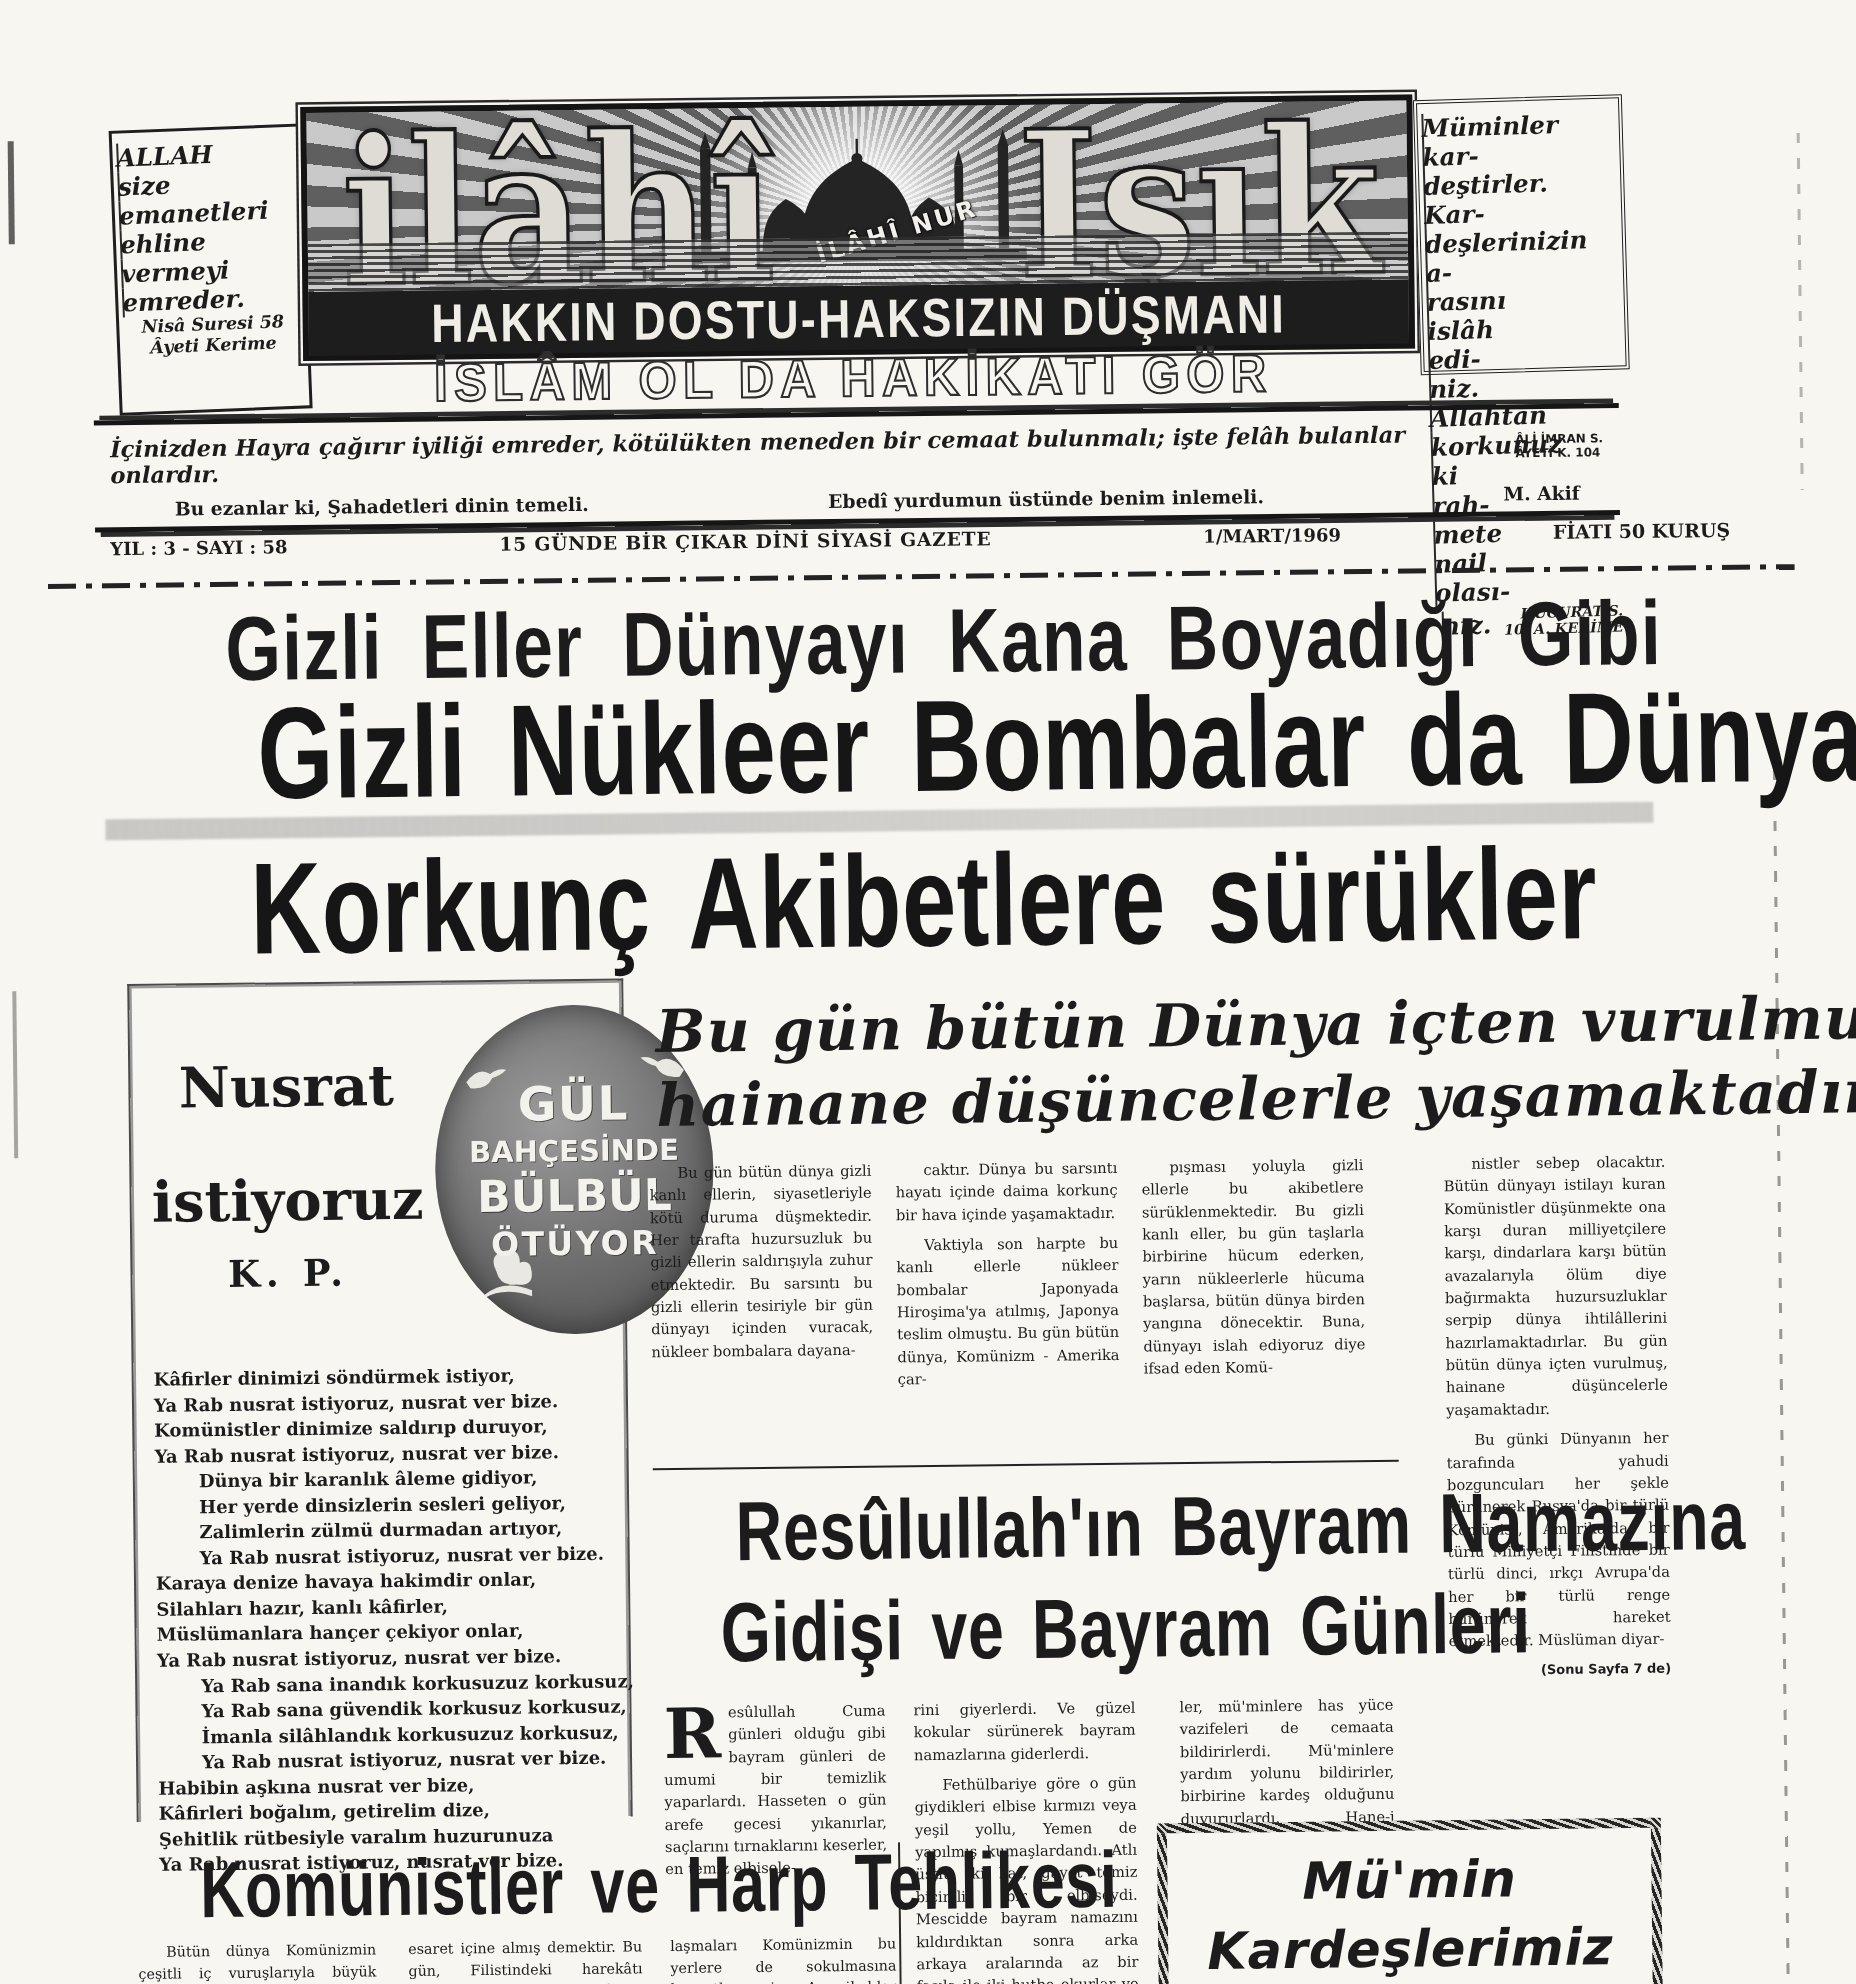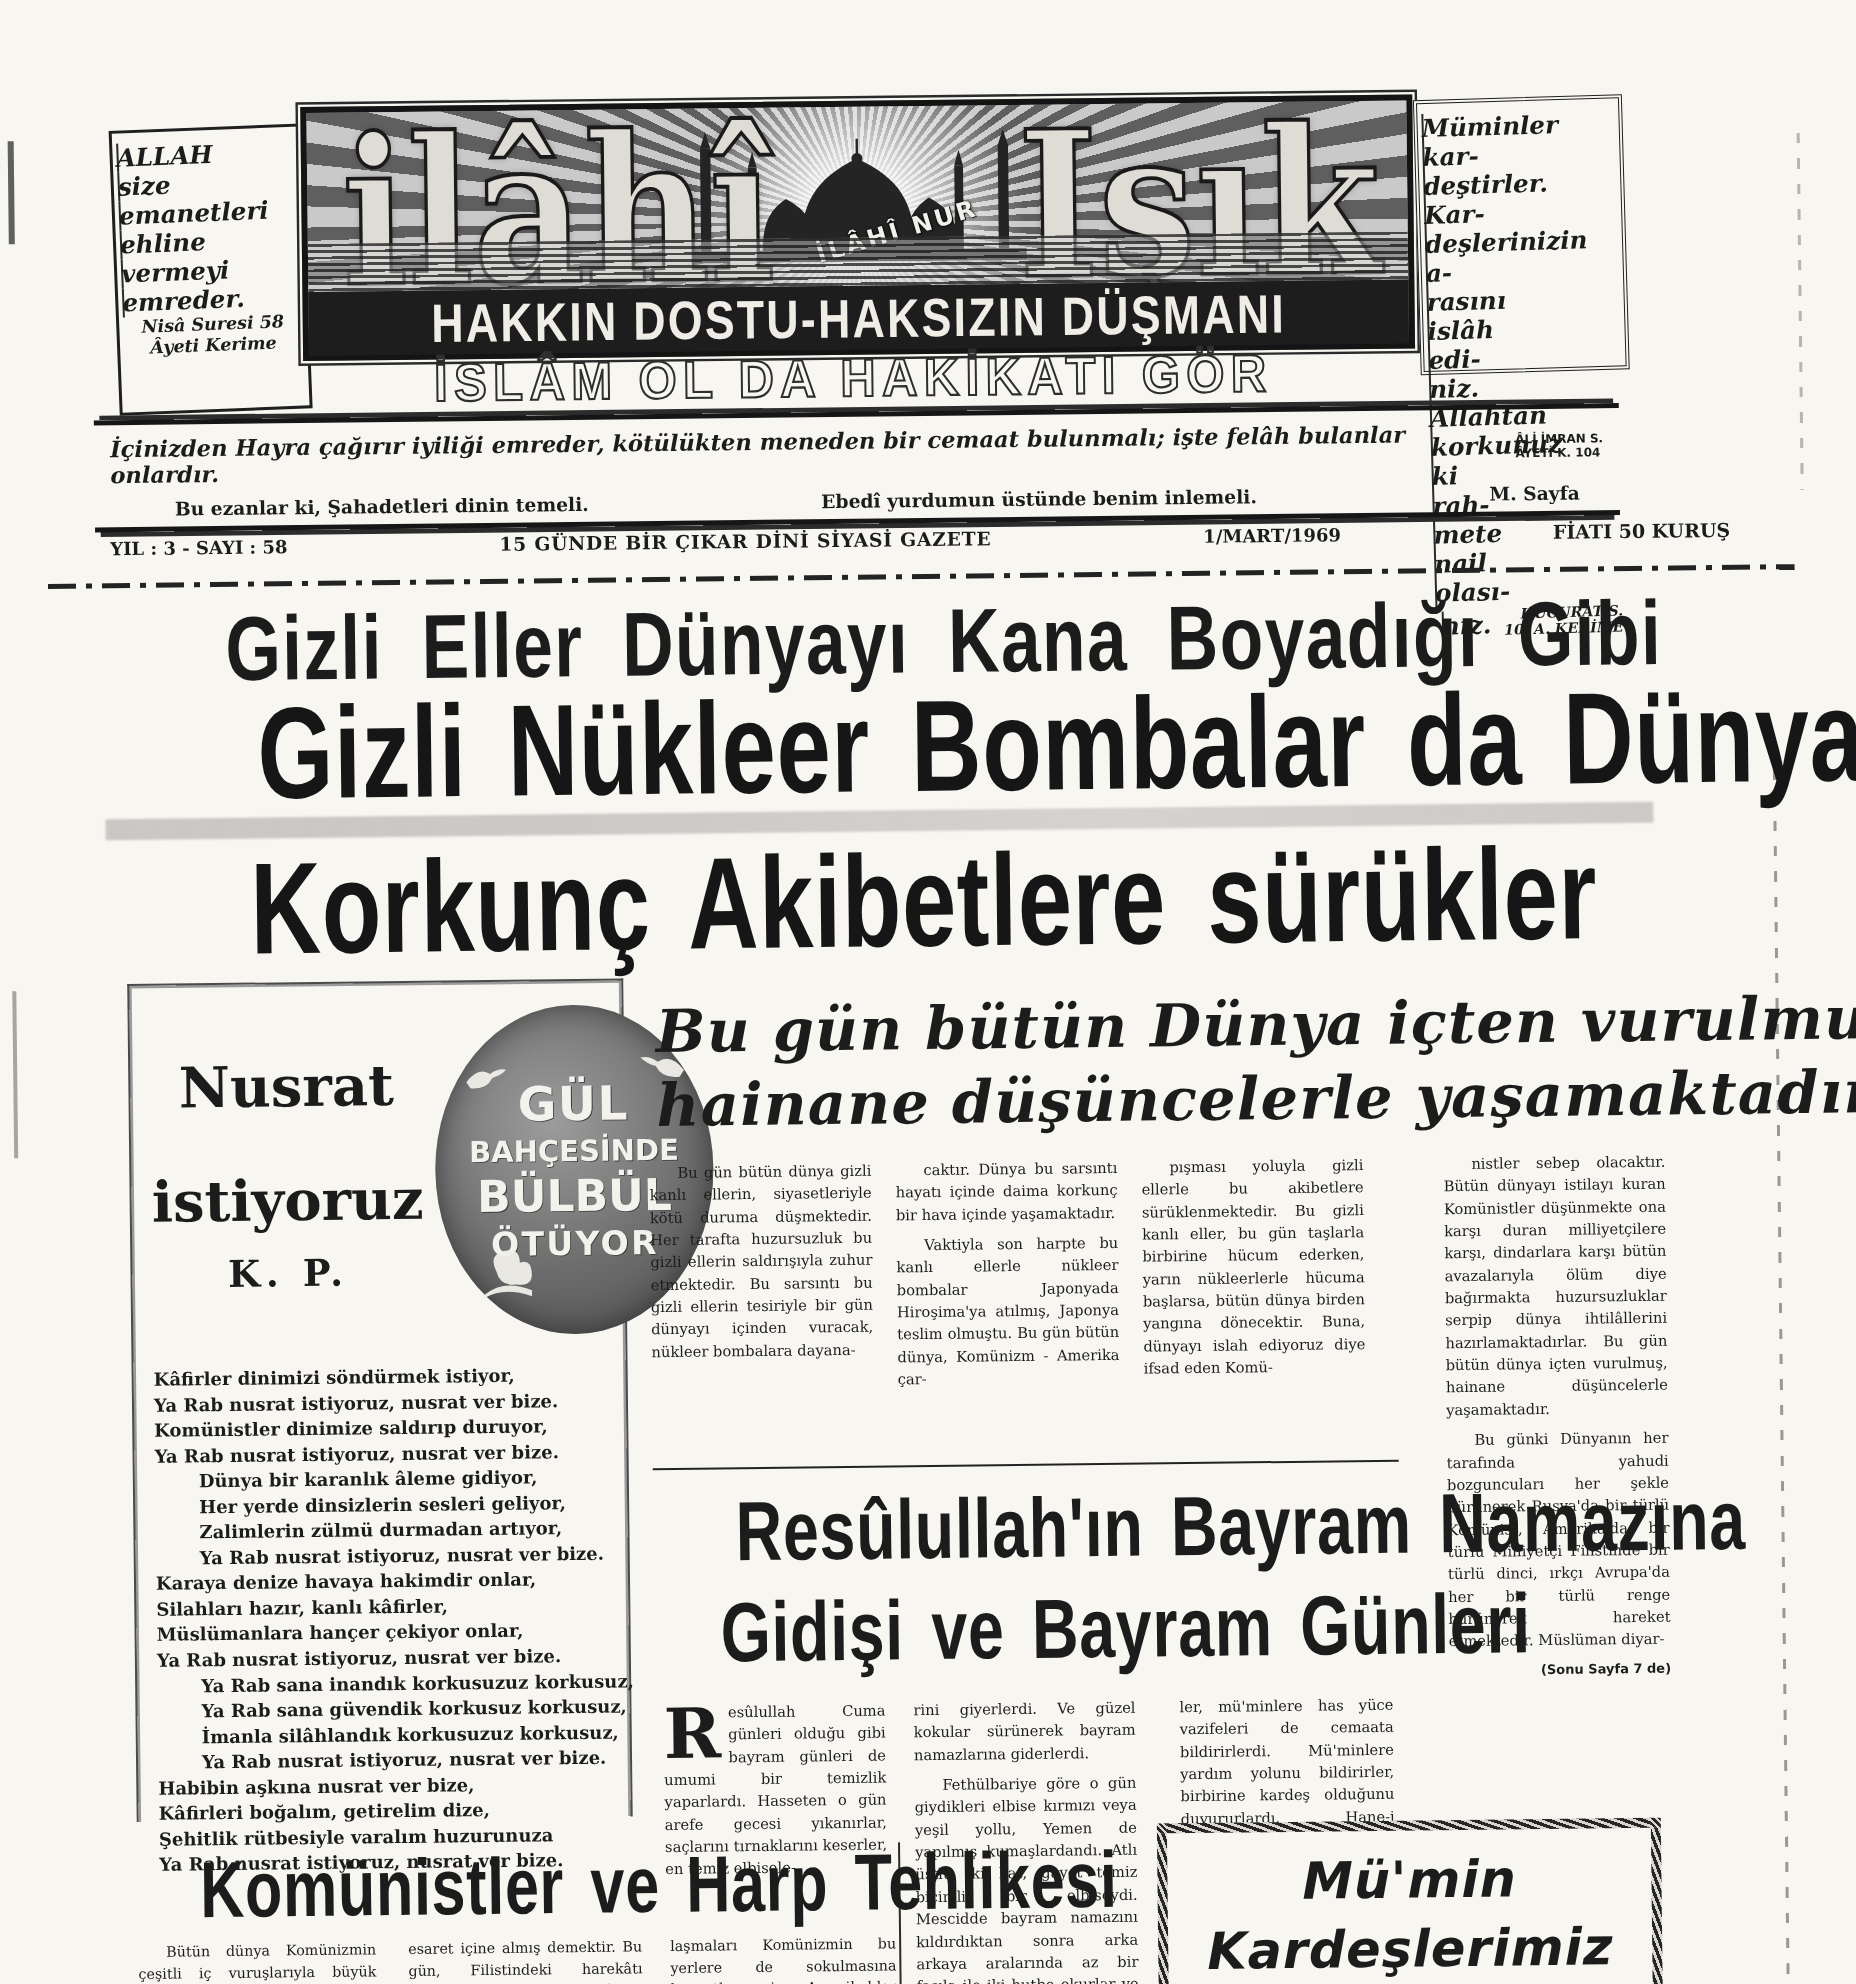--- a/index.html
+++ b/index.html
@@ -170,21 +170,21 @@
     <div class="banner-l1">
       <div class="banner-l1-text">İçinizden Hayra çağırır iyiliği emreder, kötülükten meneden bir cemaat bulunmalı; işte felâh bulanlar onlardır.</div>
       <div class="banner-src">
         <div>ÂLİ İMRAN S.</div>
         <div>ÂYETİ K. 104</div>
       </div>
     </div>
     <div class="banner-l2">
       <span>Bu ezanlar ki, Şahadetleri dinin temeli.</span>
       <span>Ebedî yurdumun üstünde benim inlemeli.</span>
-      <span>M. Sayfa</span>
+      <span>M. Akif</span>
     </div>
   </div>
 
   <div class="abs dateline" style="left:119px;top:528px;width:1620px;">
     <span class="dl-a">YIL : 3 - SAYI : 58</span>
     <span class="dl-b">15 GÜNDE BİR ÇIKAR DİNİ SİYASİ GAZETE</span>
     <span class="dl-c">1/MART/1969</span>
     <span class="dl-d">FİATI 50 KURUŞ</span>
   </div>
   <div class="abs dash-sep" style="left:56px;top:574px;width:1747px;"></div>

